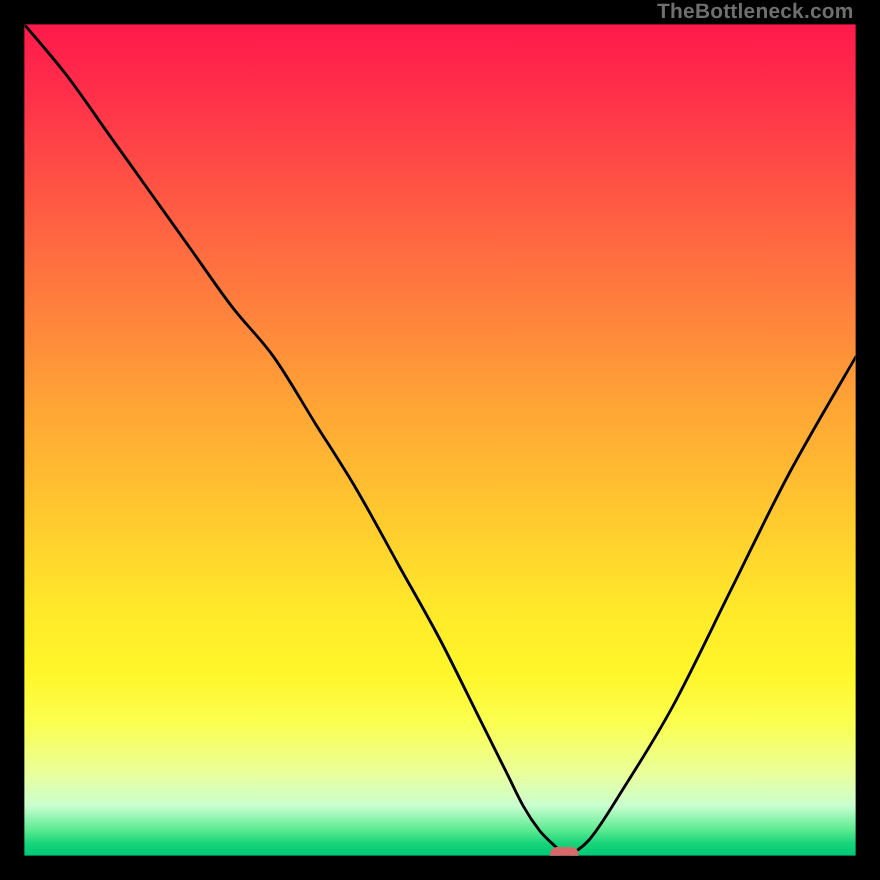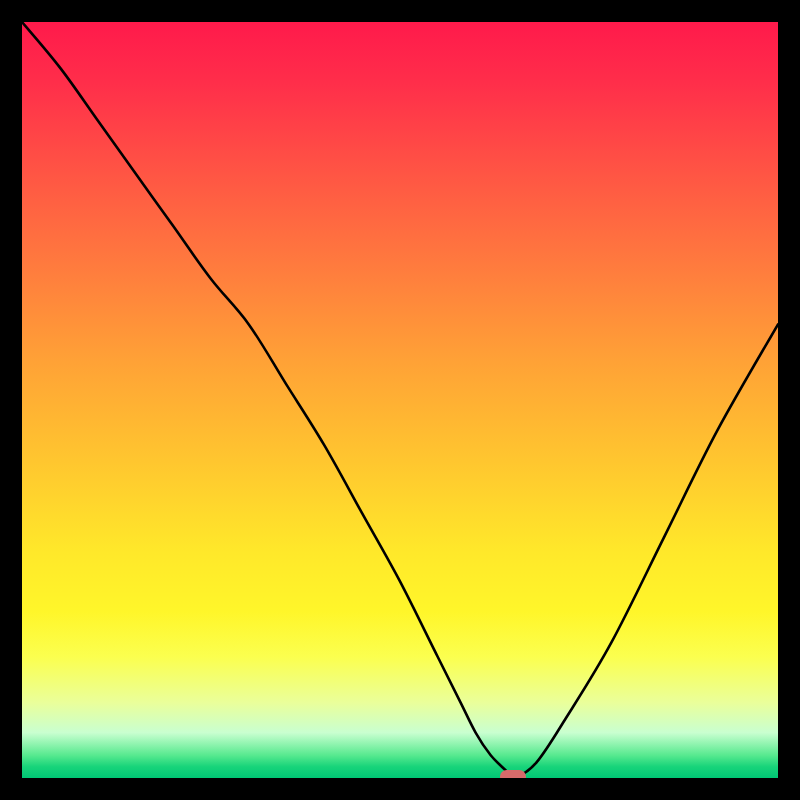--- a/index.html
+++ b/index.html
@@ -73,20 +73,21 @@
     height: 13px;
     background: #d66a6a;
     border-radius: 7px;
   }
 </style>
 </head>
 <body>
 
 <div class="frame">
 
+  <div class="watermark">TheBottleneck.com</div>
 
   <div class="plot">
     <div class="gradient"></div>
 
     <svg class="curve" viewBox="0 0 756 756" preserveAspectRatio="none">
       <path id="curve-path" fill="none" stroke="#000" stroke-width="2.6" stroke-linecap="round" stroke-linejoin="round" d="M 0.0 0.0 C 6.3 7.6, 25.2 29.0, 37.8 45.4 C 50.4 61.7, 63.0 80.6, 75.6 98.3 C 88.2 115.9, 100.8 133.6, 113.4 151.2 C 126.0 168.8, 138.6 186.5, 151.2 204.1 C 163.8 221.8, 176.4 240.7, 189.0 257.0 C 201.6 273.4, 214.2 284.8, 226.8 302.4 C 239.4 320.0, 252.0 342.7, 264.6 362.9 C 277.2 383.0, 289.8 401.9, 302.4 423.4 C 315.0 444.8, 327.6 468.7, 340.2 491.4 C 352.8 514.1, 365.4 535.5, 378.0 559.4 C 390.6 583.4, 405.7 614.9, 415.8 635.0 C 425.9 655.2, 432.2 667.8, 438.5 680.4 C 444.8 693.0, 448.6 701.8, 453.6 710.6 C 458.6 719.5, 463.7 727.0, 468.7 733.3 C 473.8 739.6, 480.1 744.7, 483.8 748.4 C 487.6 752.2, 486.4 757.3, 491.4 756.0 C 496.4 754.7, 505.3 751.0, 514.1 740.9 C 522.9 730.8, 531.7 715.7, 544.3 695.5 C 556.9 675.4, 573.3 650.2, 589.7 619.9 C 606.1 589.7, 625.0 549.4, 642.6 514.1 C 660.2 478.8, 676.6 443.5, 695.5 408.2 C 714.4 373.0, 745.9 320.0, 756.0 302.4"></path>
     </svg>
 
     <div class="minmarker" id="minmarker" style="left: 478.4px; top: 748px;"></div>
   </div>

